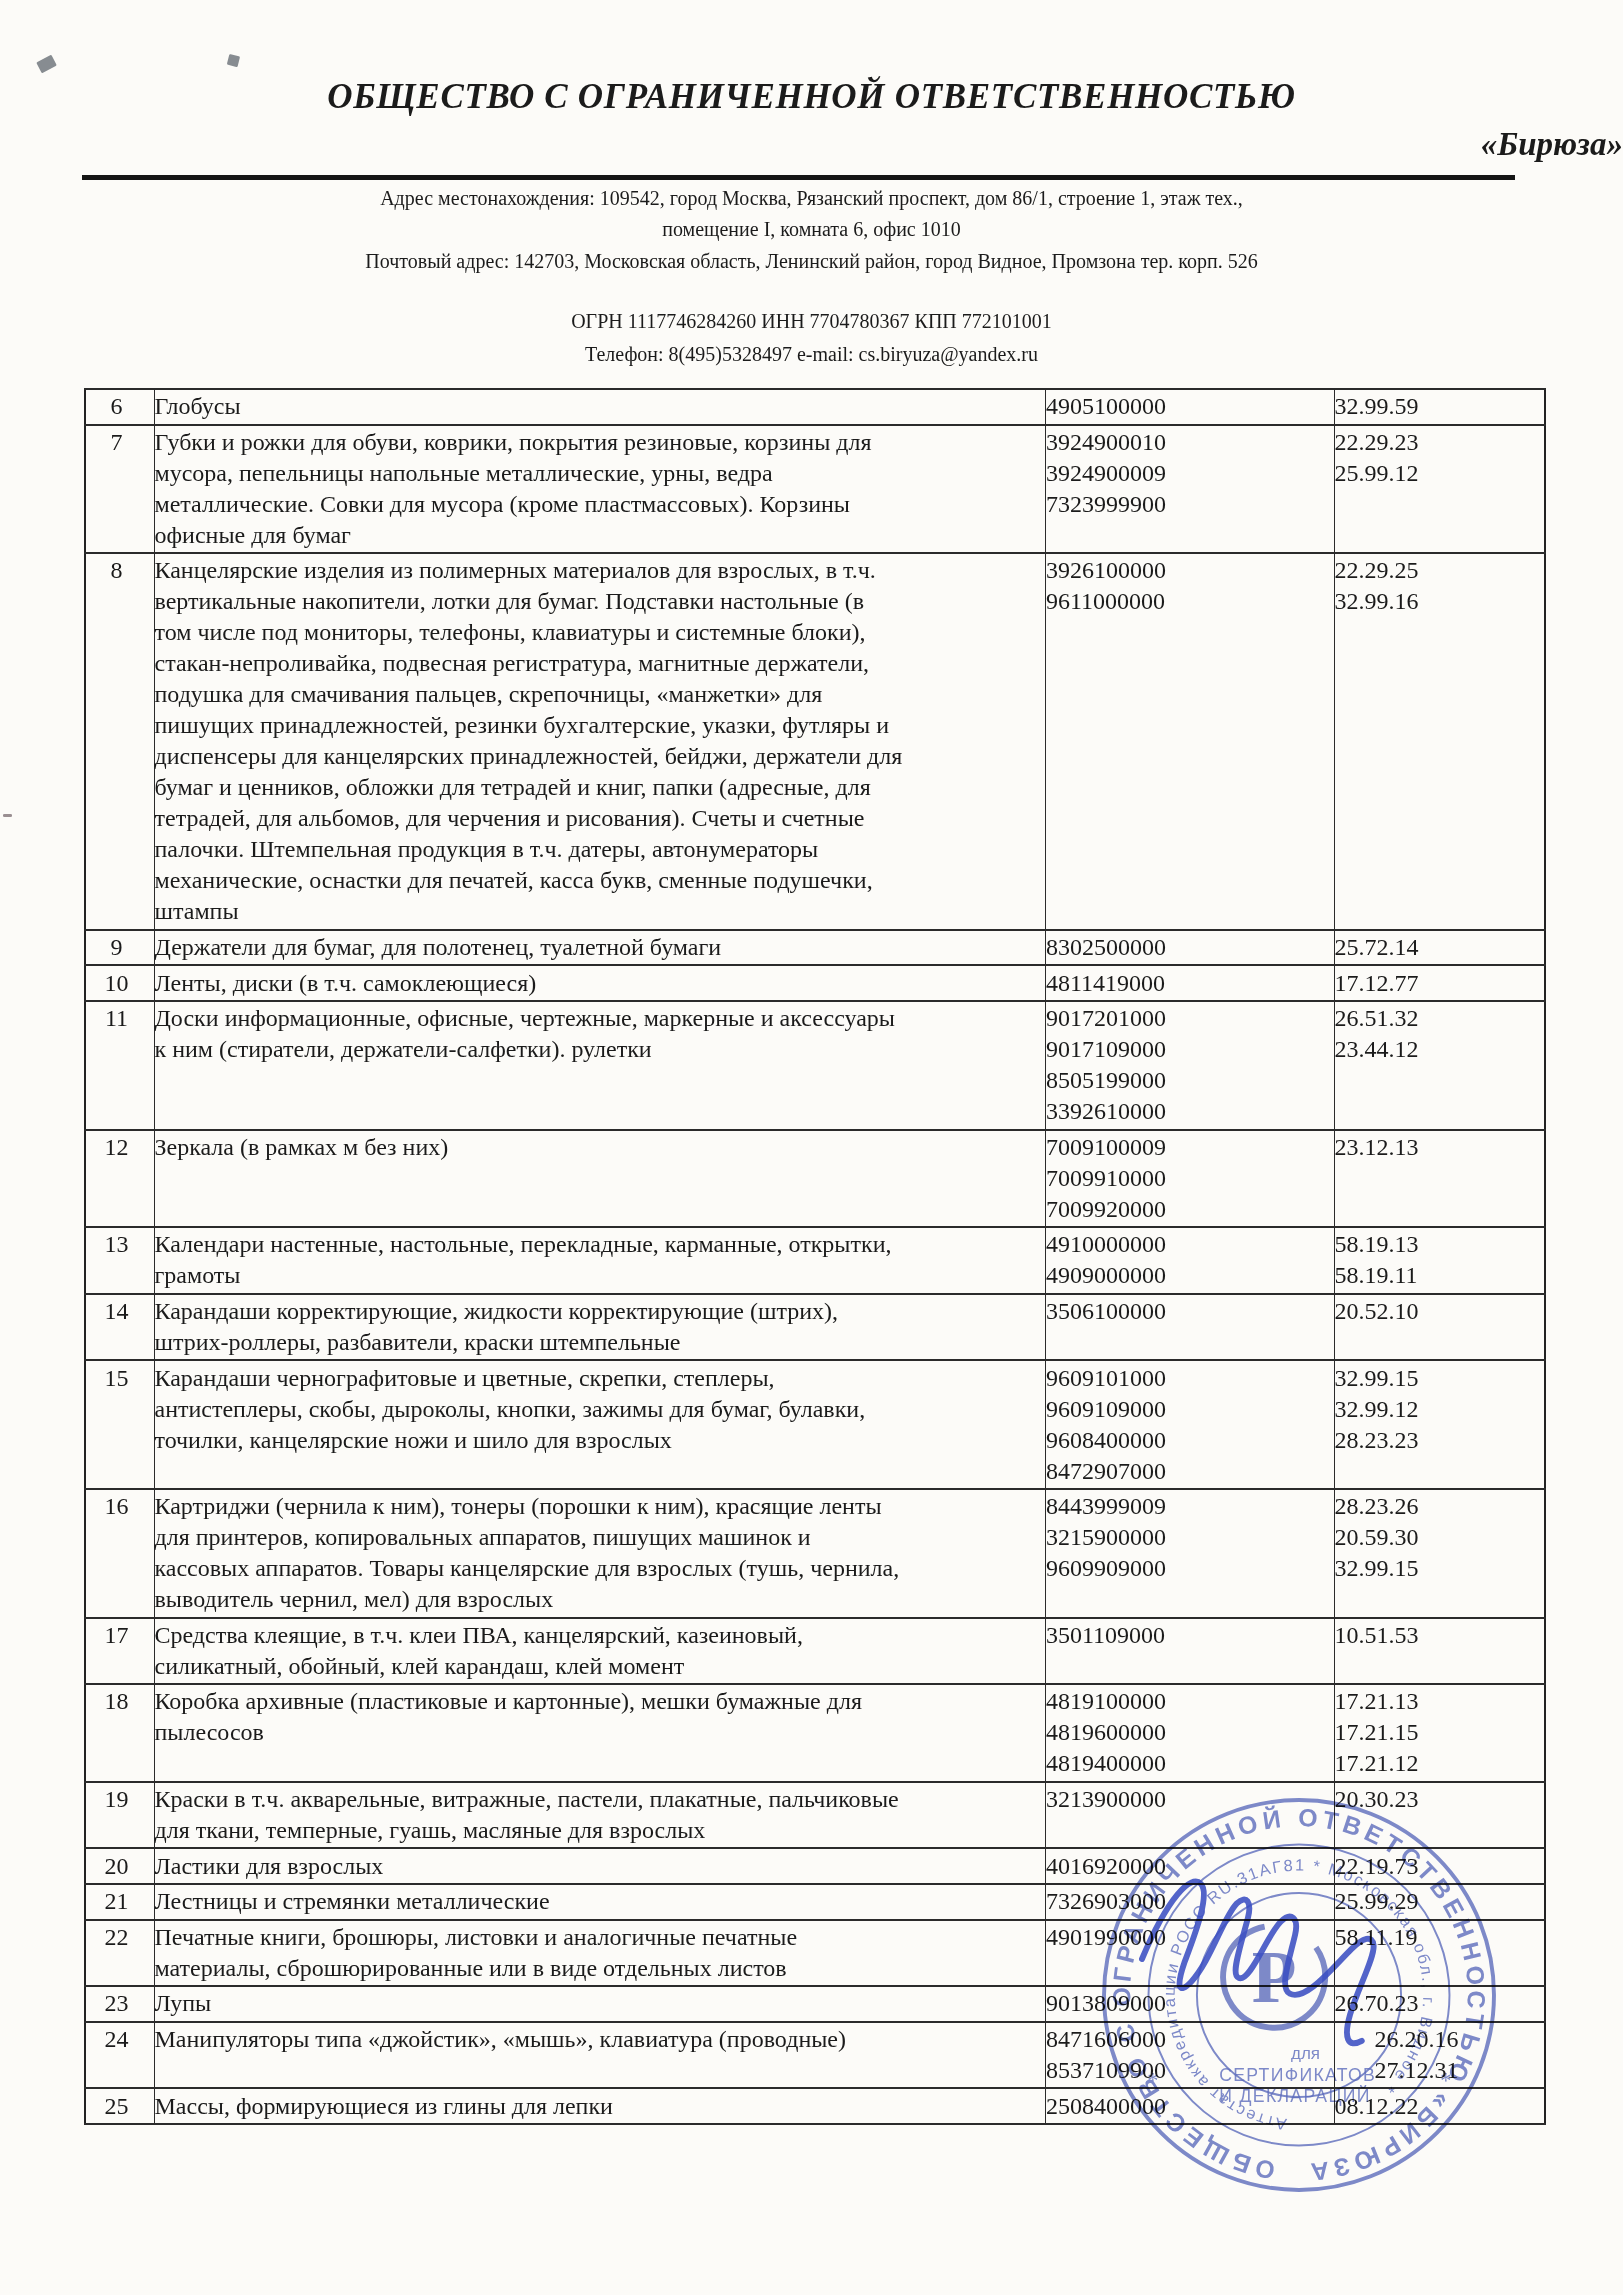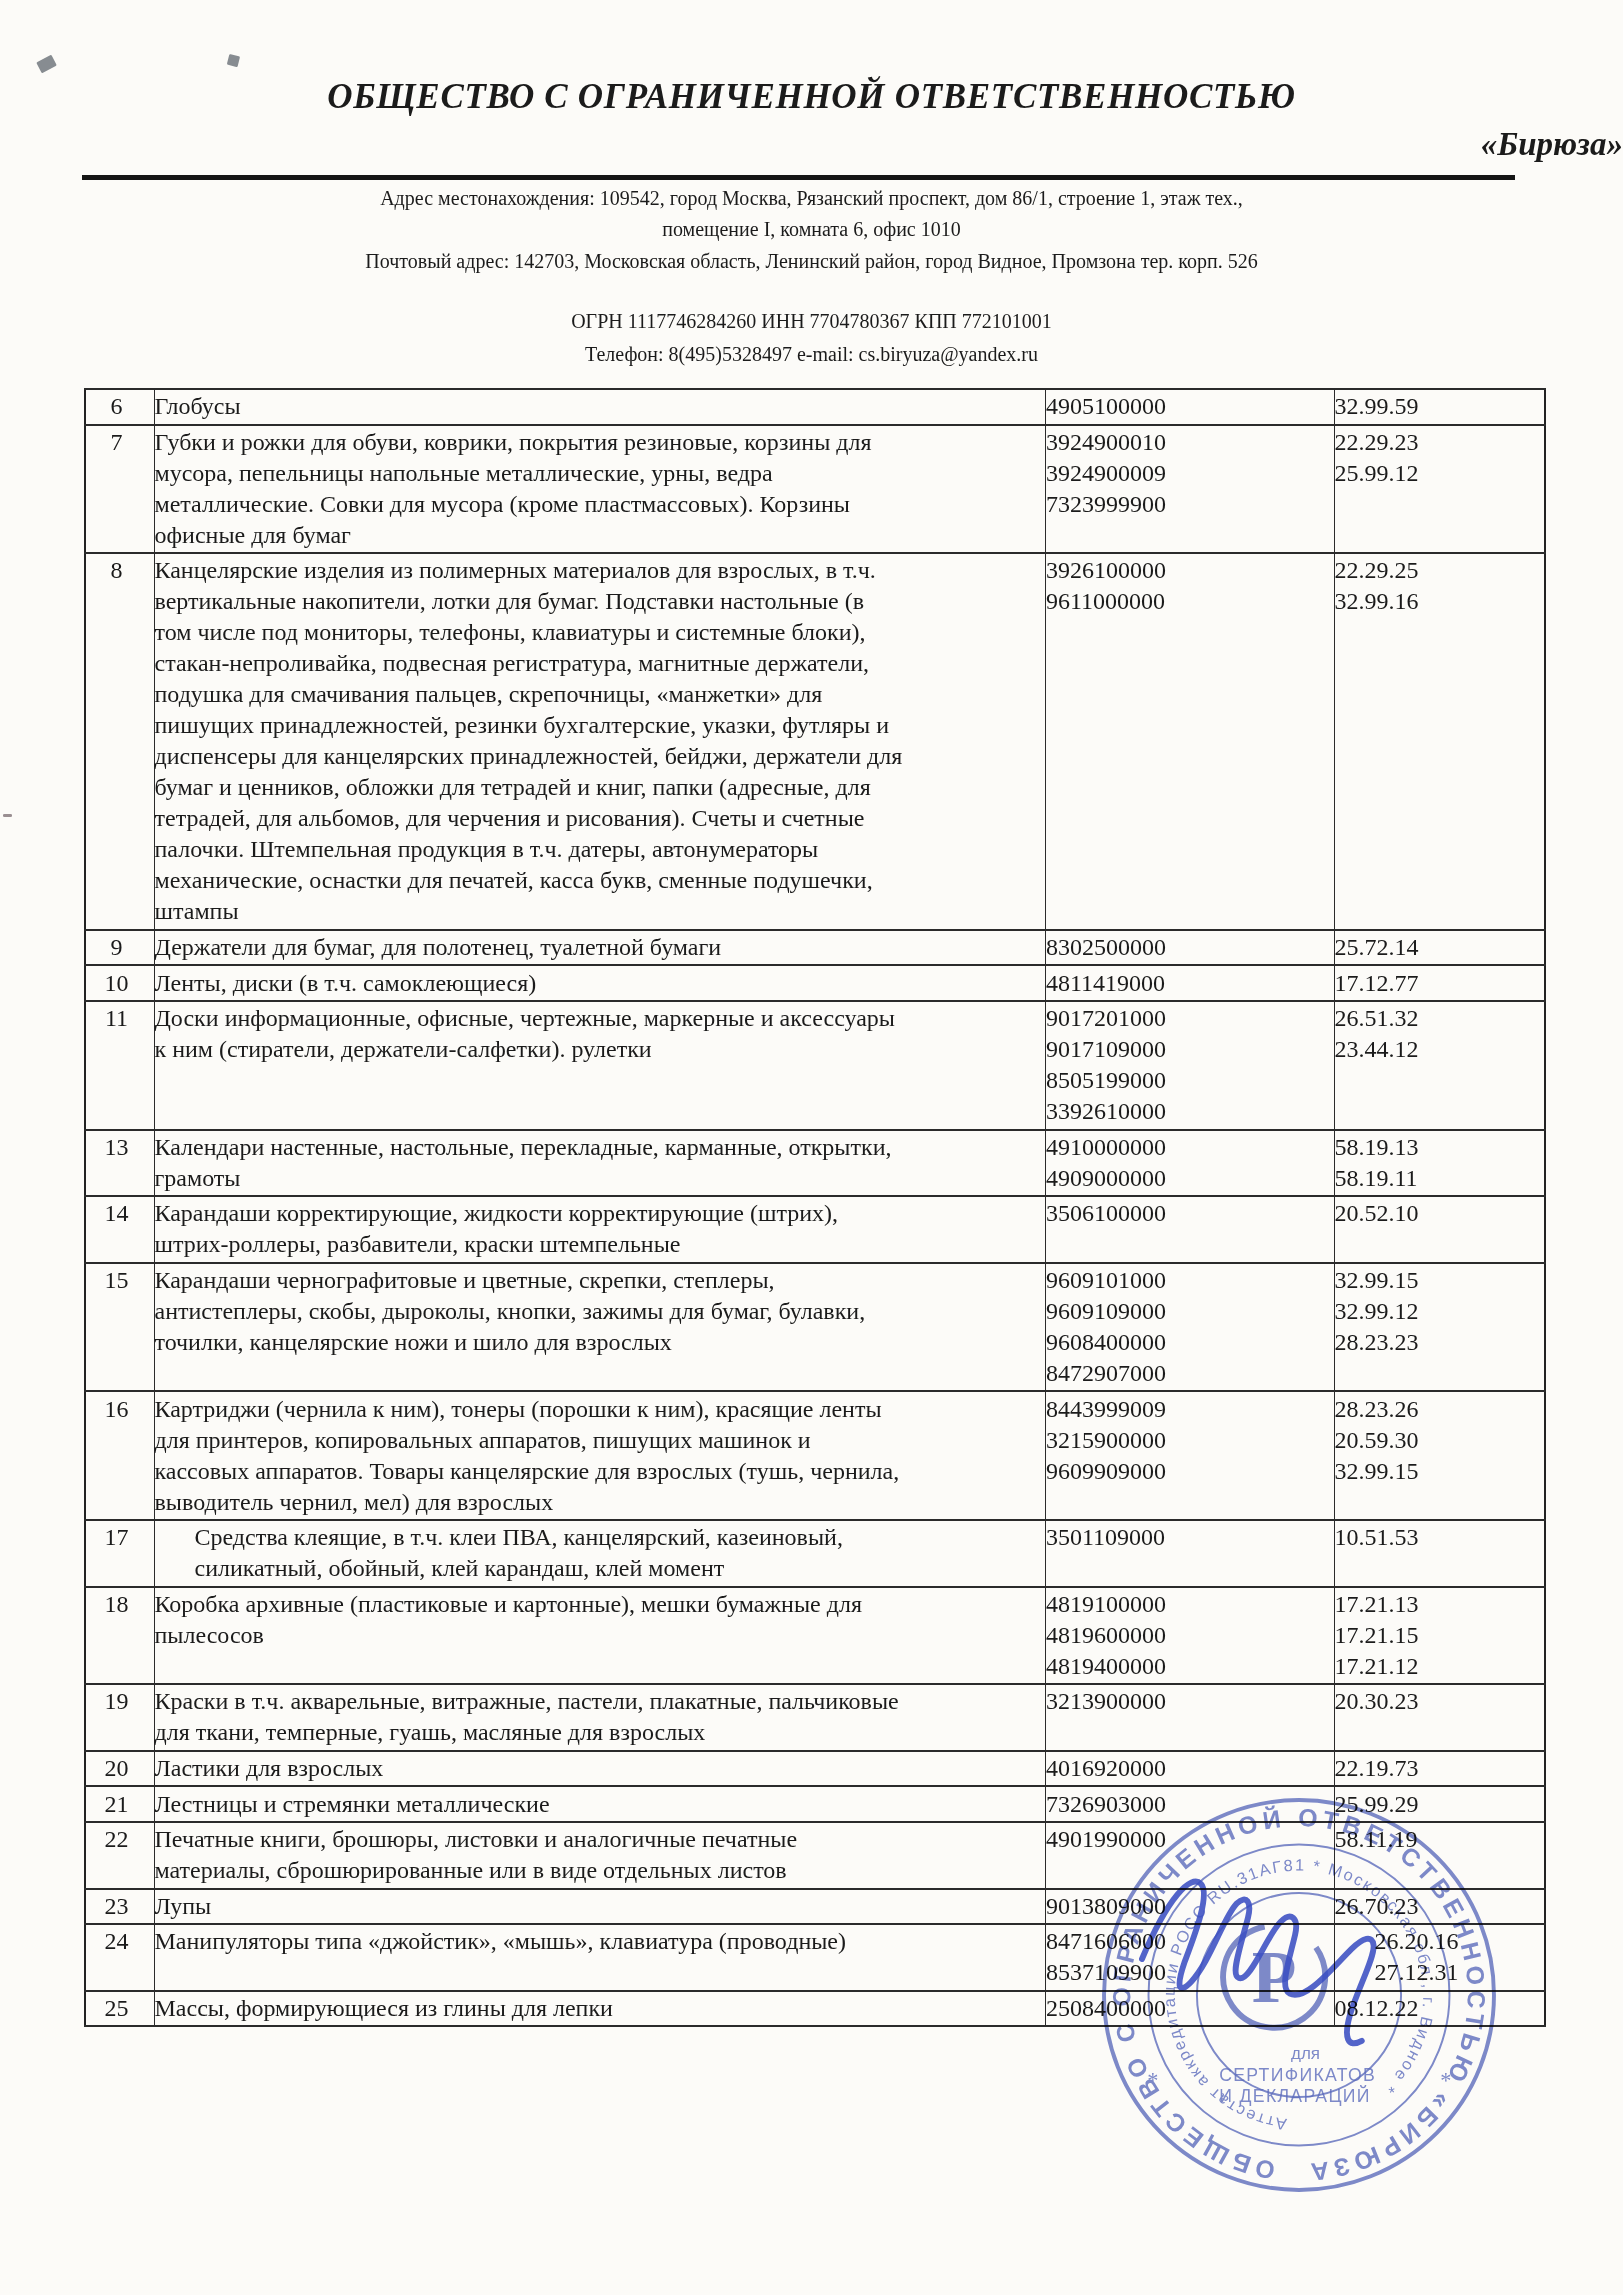--- a/index.html
+++ b/index.html
@@ -130,20 +130,28 @@
           <td class="col-desc" style="white-space: pre-line;">Доски информационные, офисные, чертежные, маркерные и аксессуары
 к ним (стиратели, держатели-салфетки). рулетки</td>
           <td class="col-code" style="white-space: pre-line;">9017201000
 9017109000
 8505199000
 3392610000</td>
           <td class="col-okpd" style="white-space: pre-line;">26.51.32
 23.44.12</td>
         </tr>
         <tr>
+          <td class="col-num">12</td>
+          <td class="col-desc" style="white-space: pre-line;">Зеркала (в рамках м без них)</td>
+          <td class="col-code" style="white-space: pre-line;">7009100009
+7009910000
+7009920000</td>
+          <td class="col-okpd" style="white-space: pre-line;">23.12.13</td>
+        </tr>
+        <tr>
           <td class="col-num">13</td>
           <td class="col-desc" style="white-space: pre-line;">Календари настенные, настольные, перекладные, карманные, открытки,
 грамоты</td>
           <td class="col-code" style="white-space: pre-line;">4910000000
 4909000000</td>
           <td class="col-okpd" style="white-space: pre-line;">58.19.13
 58.19.11</td>
         </tr>
         <tr>
           <td class="col-num">14</td>
@@ -173,21 +181,21 @@
 выводитель чернил, мел) для взрослых</td>
           <td class="col-code" style="white-space: pre-line;">8443999009
 3215900000
 9609909000</td>
           <td class="col-okpd" style="white-space: pre-line;">28.23.26
 20.59.30
 32.99.15</td>
         </tr>
         <tr>
           <td class="col-num">17</td>
-          <td class="col-desc" style="white-space: pre-line; padding-left: 40px;">Средства клеящие, в т.ч. клеи ПВА, канцелярский, казеиновый,
+          <td class="col-desc" style="white-space: pre-line;">Средства клеящие, в т.ч. клеи ПВА, канцелярский, казеиновый,
 силикатный, обойный, клей карандаш, клей момент</td>
           <td class="col-code" style="white-space: pre-line;">3501109000</td>
           <td class="col-okpd" style="white-space: pre-line;">10.51.53</td>
         </tr>
         <tr>
           <td class="col-num">18</td>
           <td class="col-desc" style="white-space: pre-line;">Коробка архивные (пластиковые и картонные), мешки бумажные для
 пылесосов</td>
           <td class="col-code" style="white-space: pre-line;">4819100000
 4819600000

